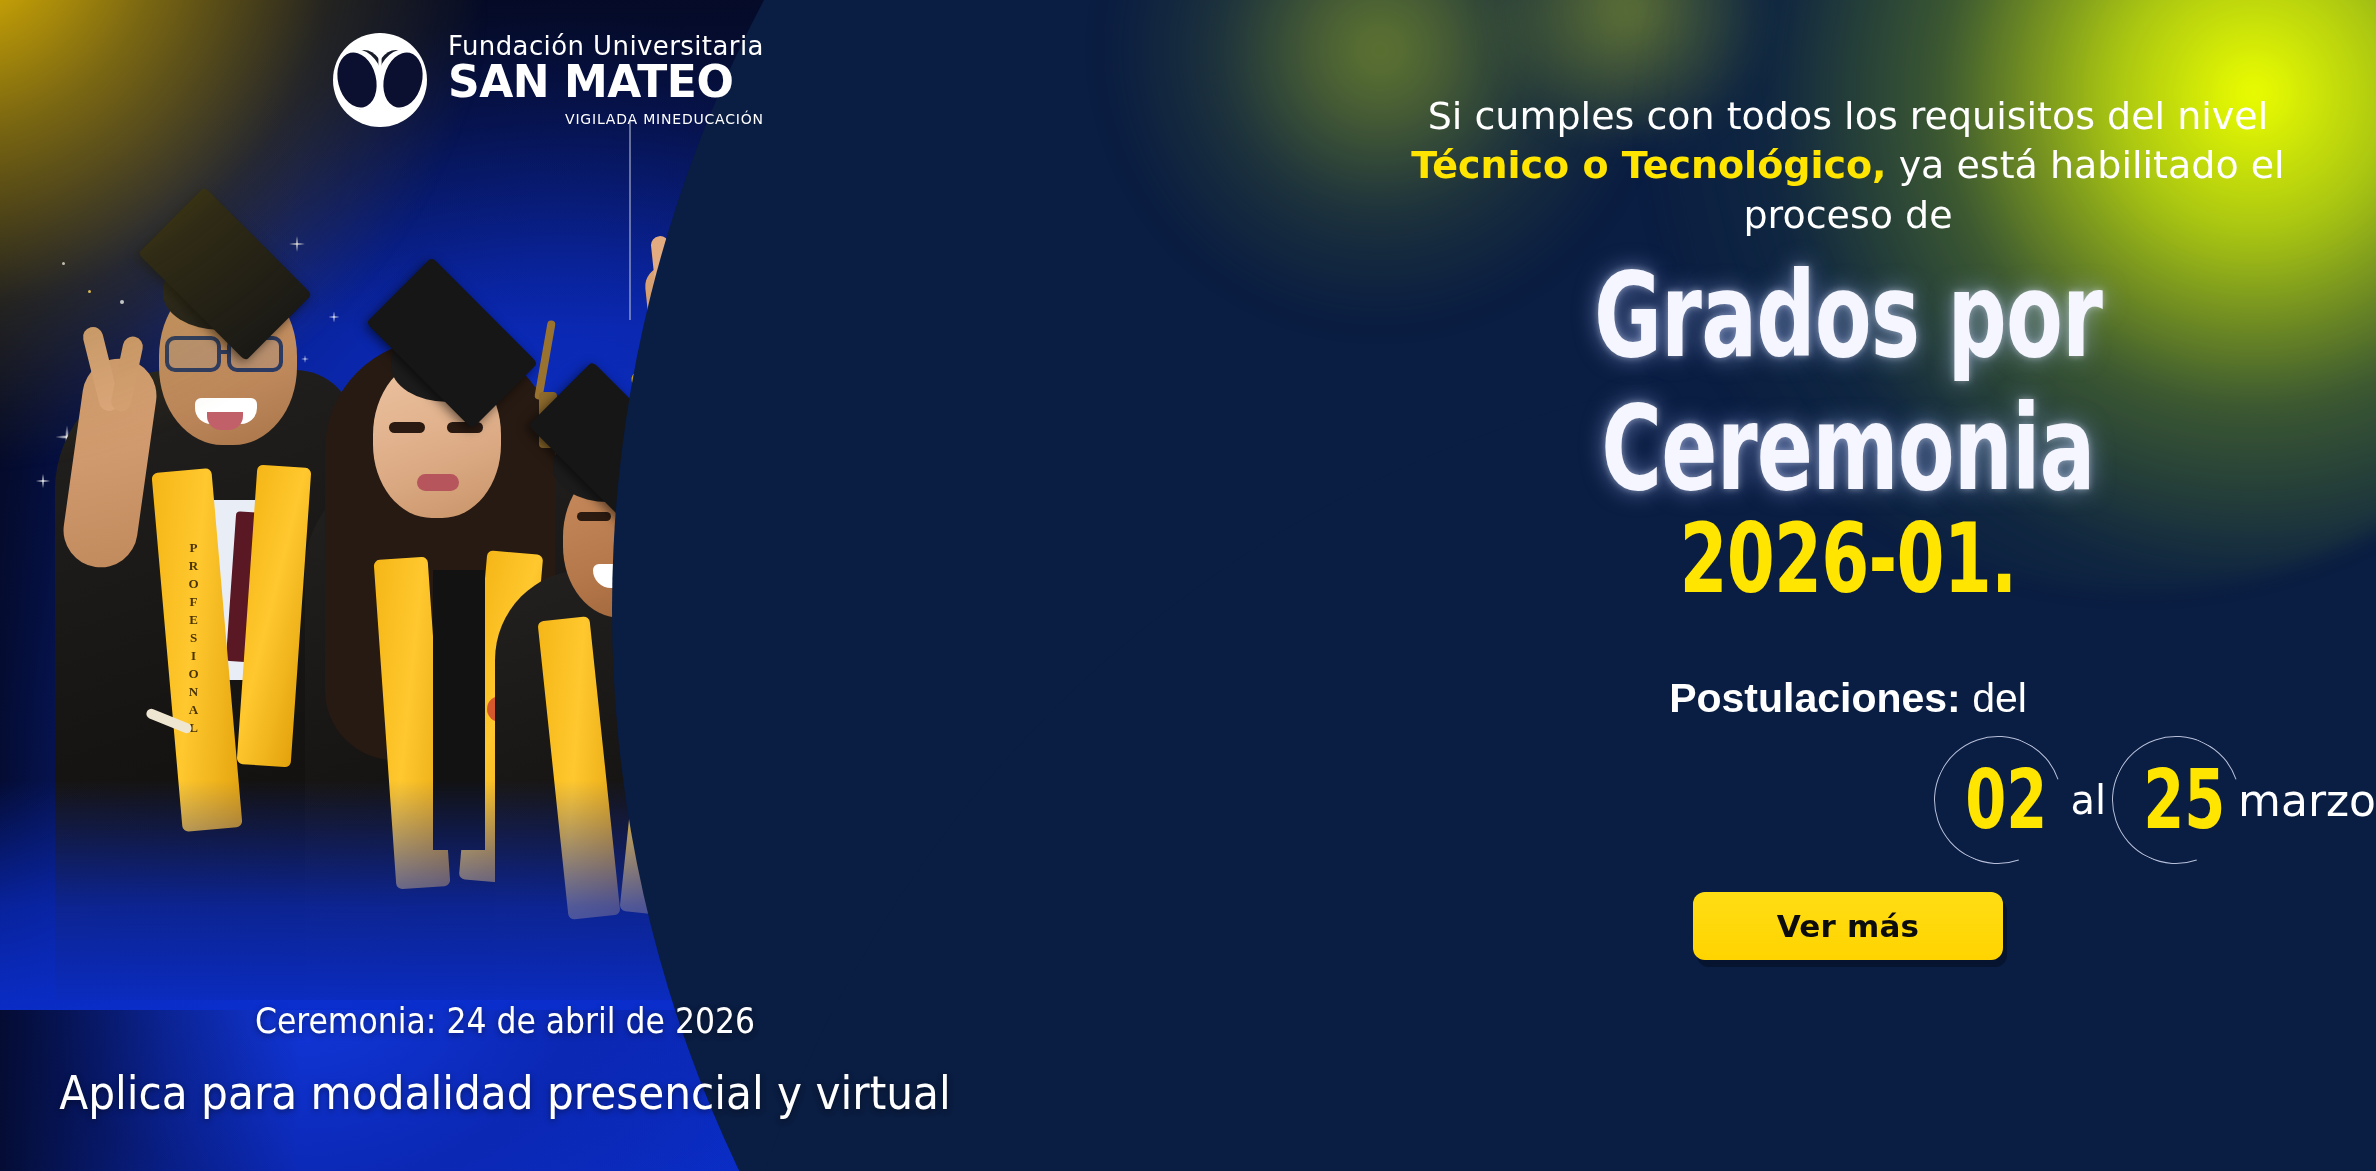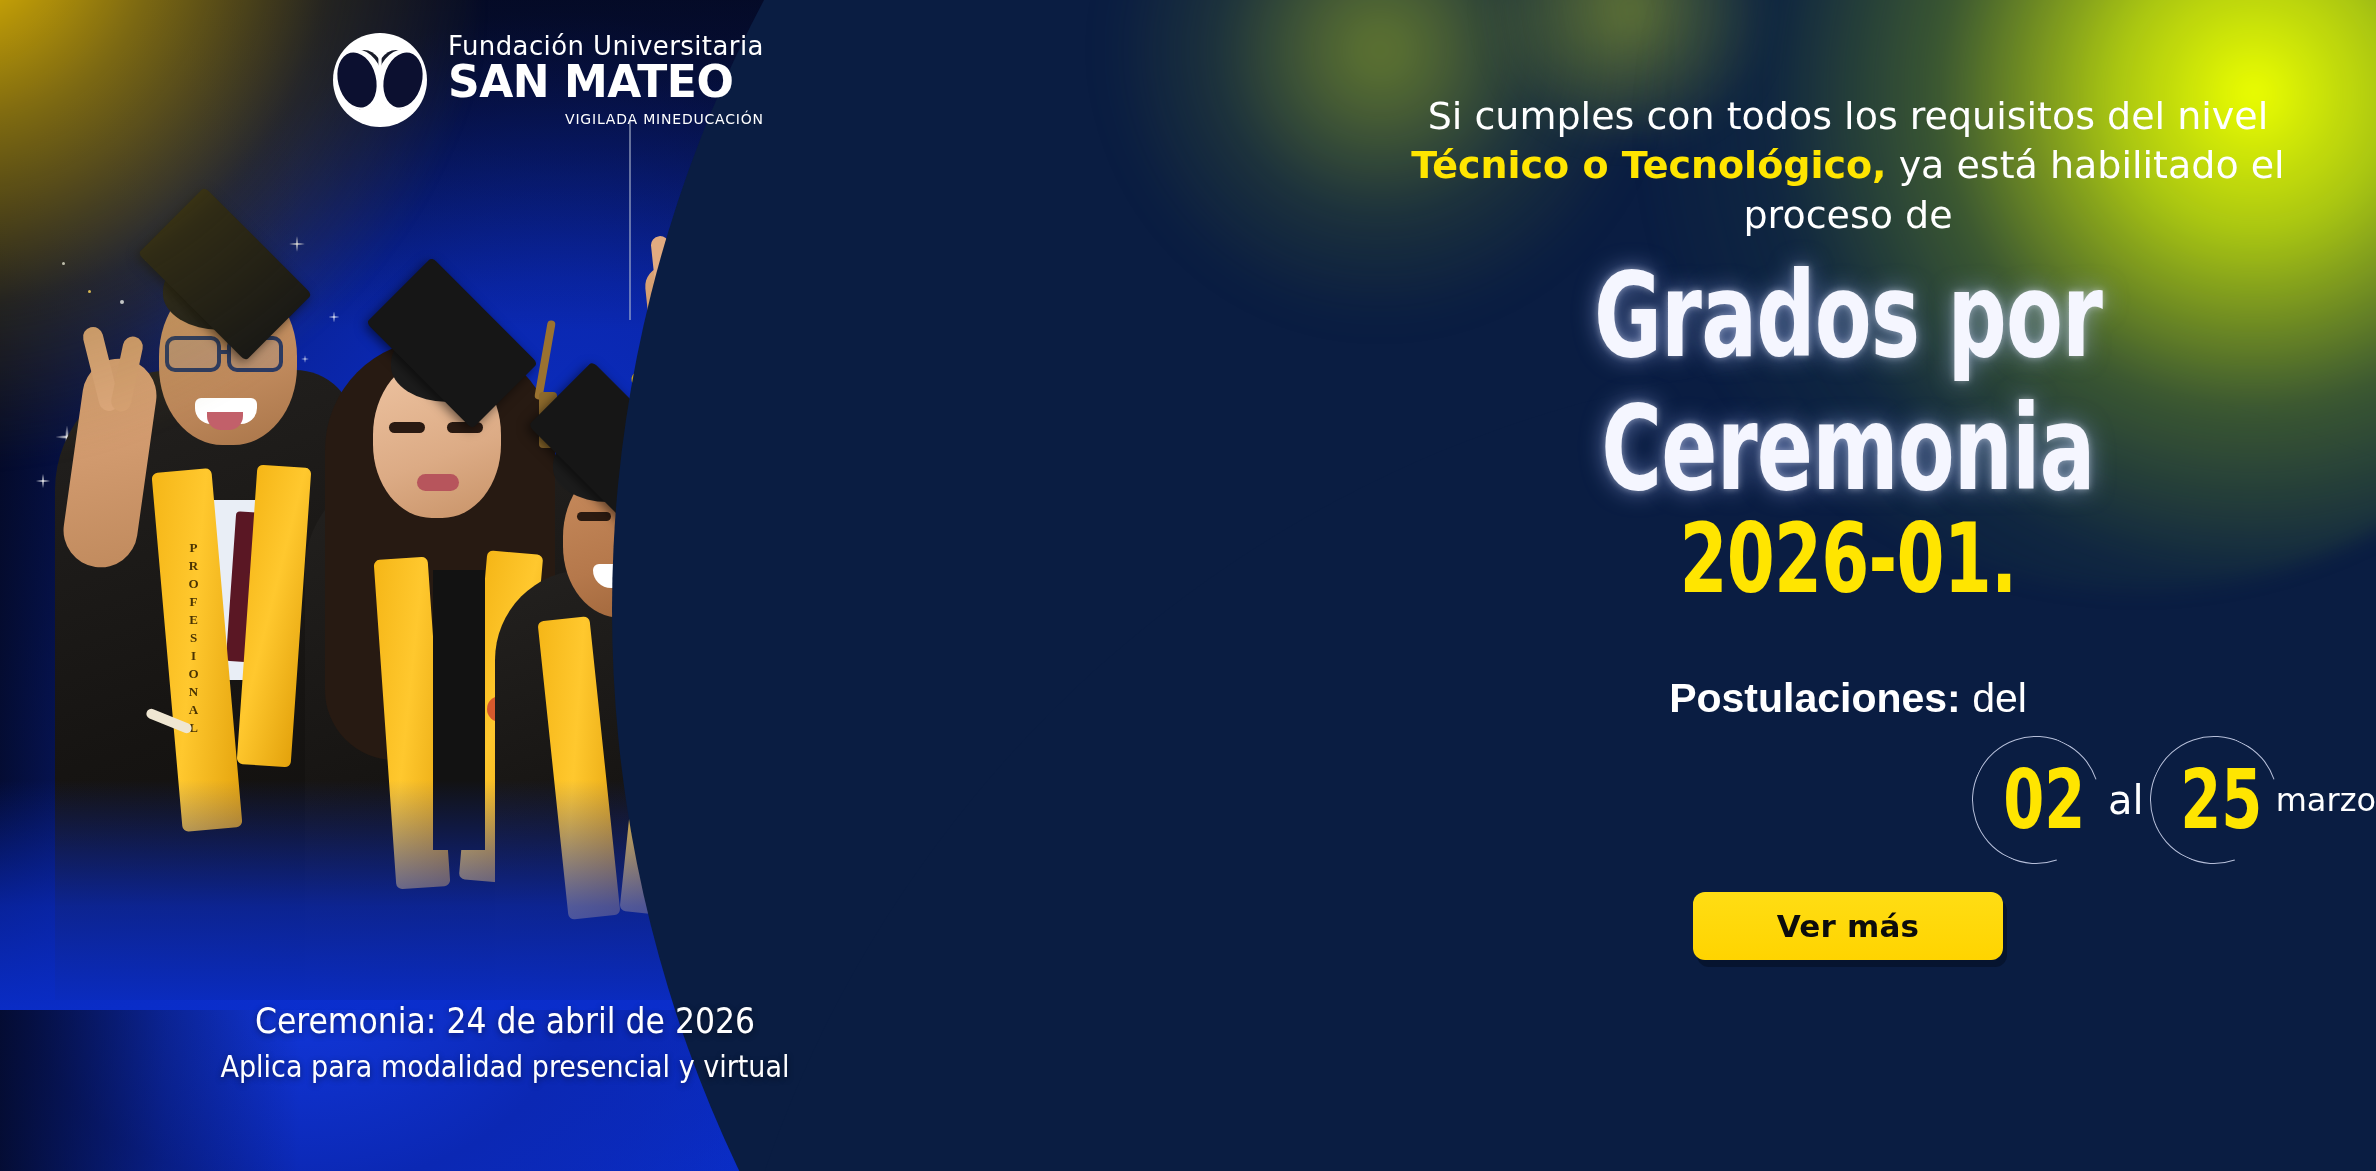--- a/index.html
+++ b/index.html
@@ -112,21 +112,21 @@
     color:#ffffff;font-size:14px;letter-spacing:.8px;text-align:right;margin-top:5px;
     font-family:"DejaVu Sans",sans-serif;
   }
 
   
   .bottom-left{position:absolute;left:0;top:1000px;width:1010px;text-align:center;}
   .bl-1{color:#fff;font-size:35px;line-height:1.25;
         font-family:"DejaVu Sans Condensed","DejaVu Sans",sans-serif;
         text-shadow:0 2px 6px rgba(0,0,0,.45);}
   .bl-1 b{font-weight:400;}
-  .bl-2{color:#fff;font-size:30px;font-weight:400;line-height:1.25;margin-top:4px;
+  .bl-2{color:#fff;font-size:47px;font-weight:400;line-height:1.25;margin-top:20px;
         font-family:"DejaVu Sans Condensed","DejaVu Sans",sans-serif;
         text-shadow:0 2px 6px rgba(0,0,0,.45);}
 
   
   .right{position:absolute;left:1320px;top:0;width:1056px;height:927px;text-align:center;}
   .intro{
     margin-top:92px;
     color:#ffffff;font-size:38px;line-height:1.30;font-weight:500;
     font-family:"DejaVu Sans",sans-serif;
     padding:0 40px;
@@ -166,21 +166,21 @@
     border:1.6px solid rgba(225,232,255,.80);
     border-right-color:transparent;
     transform:rotate(26deg);
   }
   .date-num{
     position:relative;color:#FFE500;font-size:82px;font-weight:700;line-height:1;
     font-family:"DejaVu Sans Condensed","Liberation Sans Narrow","DejaVu Sans",sans-serif;
     transform:scaleX(.80) translateX(10px);
   }
   .date-sep{color:#fff;font-size:40px;font-family:"DejaVu Sans",sans-serif;padding:0 2px 0 4px;}
-  .date-month{color:#fff;font-size:32px;font-family:"DejaVu Sans",sans-serif;margin-left:-6px;}
+  .date-month{color:#fff;font-size:44px;font-family:"DejaVu Sans",sans-serif;margin-left:-6px;}
 
   .cta{
     margin:28px auto 0;display:block;
     width:310px;height:68px;border:0;border-radius:12px;
     background:linear-gradient(180deg,#FFDD14 0%,#FFD400 100%);
     color:#0c0c0c;font-size:31px;font-weight:700;cursor:pointer;
     font-family:"DejaVu Sans",sans-serif;
     box-shadow:4px 7px 0 rgba(4,12,32,.55);
     letter-spacing:.2px;
   }

